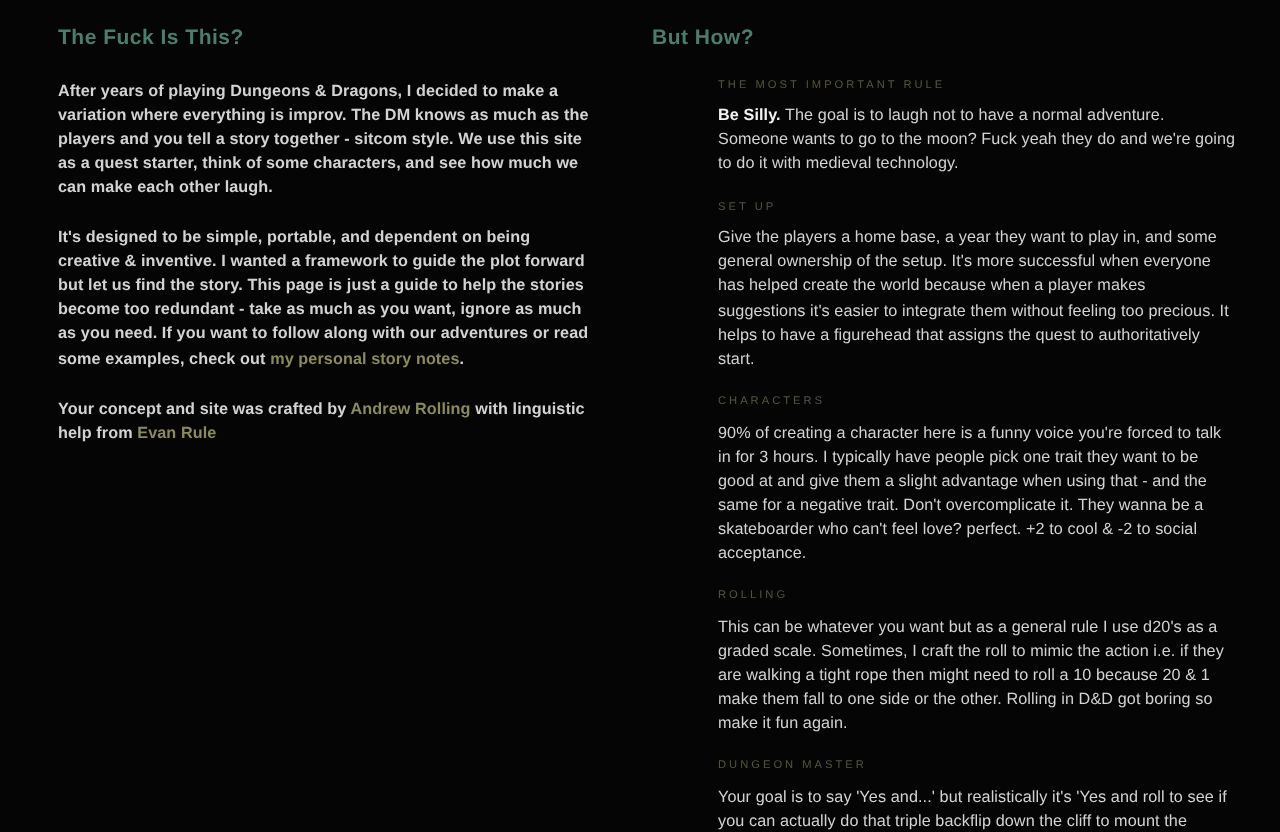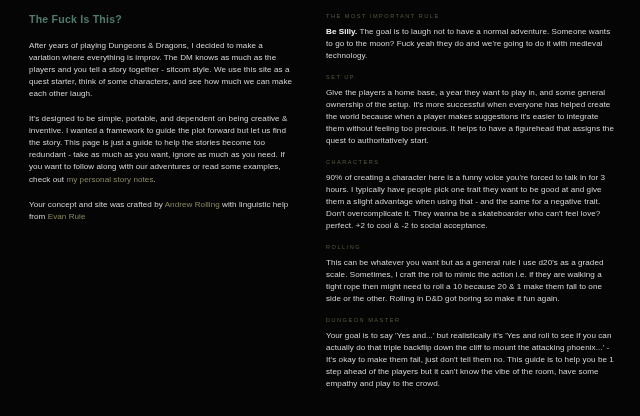--- a/index.html
+++ b/index.html
@@ -46,34 +46,35 @@
     margin: 0 0 14px 0;
     line-height: 1.2;
   }
 
   .body-text {
     font-size: 8.1px;
     line-height: 12.1px;
     color: #d3d3d3;
     margin: 0 0 13px 0;
     letter-spacing: 0.05px;
+    font-weight: bold;
   }
   .body-text:last-child { margin-bottom: 0; }
 
   .label {
     font-size: 5.6px;
     color: #55553d;
     letter-spacing: 1.5px;
     text-transform: uppercase;
     margin: 0 0 6px 0;
     line-height: 1.2;
     font-weight: normal;
   }
 
-  .rule-block { margin-bottom: 12px; }
+  .rule-block { margin-bottom: 12px; margin-left: 33px; }
   .rule-block:last-child { margin-bottom: 0; }
 
   .rule-body {
     font-size: 8.1px;
     line-height: 12.1px;
     color: #d3d3d3;
     margin: 0;
     letter-spacing: 0.05px;
   }
 
@@ -97,20 +98,21 @@
     <h2 class="section-title">The Fuck Is This?</h2>
 
     <p class="body-text">After years of playing Dungeons &amp; Dragons, I decided to make a variation where everything is improv. The DM knows as much as the players and you tell a story together - sitcom style. We use this site as a quest starter, think of some characters, and see how much we can make each other laugh.</p>
 
     <p class="body-text"><span>It's designed to be simple, portable, and dependent on being creative &amp; inventive. I wanted a framework to guide the plot forward but let us find the story. This page is just a guide to help the stories become too redundant - take as much as you want, ignore as much as you need. If you want to follow along with our adventures or read some examples, check out </span><a class="link">my personal story notes</a><span>.</span></p>
 
     <p class="body-text"><span>Your concept and site was crafted by </span><a class="link">Andrew Rolling</a><span> with linguistic help from </span><a class="link">Evan Rule</a></p>
   </div>
 
   <div class="column col-right">
+    <h2 class="section-title">But How?</h2>
 
     <div class="rule-block">
       <div class="label">The Most Important Rule</div>
       <p class="rule-body"><span class="strong">Be Silly.</span><span> The goal is to laugh not to have a normal adventure. Someone wants to go to the moon? Fuck yeah they do and we're going to do it with medieval technology.</span></p>
     </div>
 
     <div class="rule-block">
       <div class="label">Set Up</div>
       <p class="rule-body">Give the players a home base, a year they want to play in, and some general ownership of the setup. It's more successful when everyone has helped create the world because when a player makes suggestions it's easier to integrate them without feeling too precious. It helps to have a figurehead that assigns the quest to authoritatively start.</p>
     </div>

